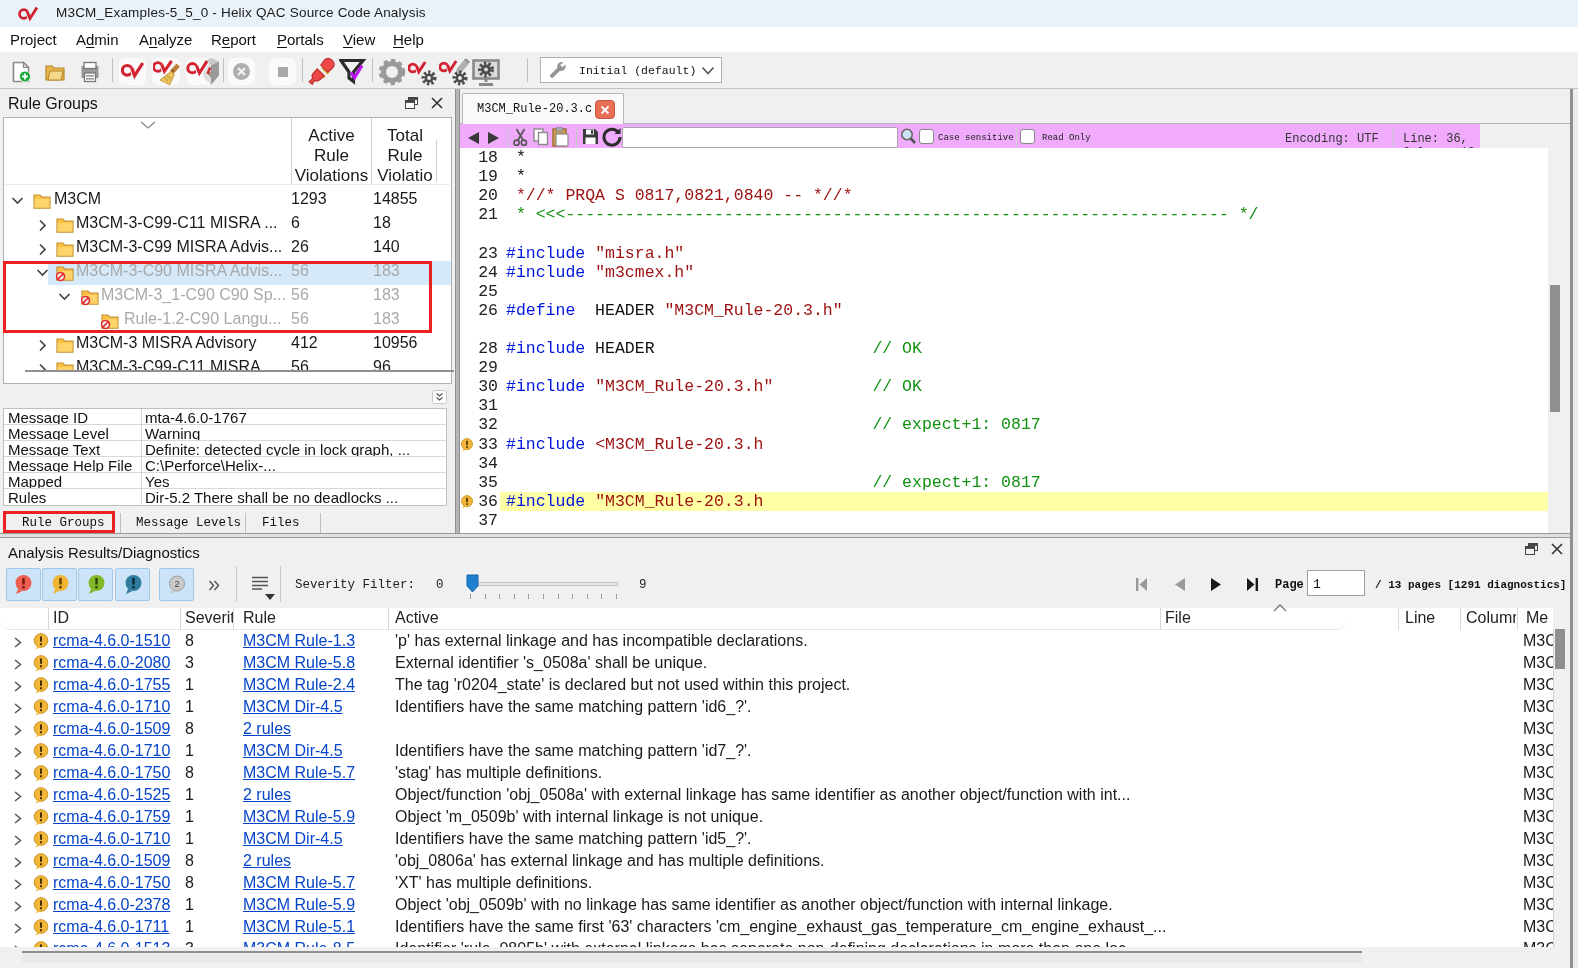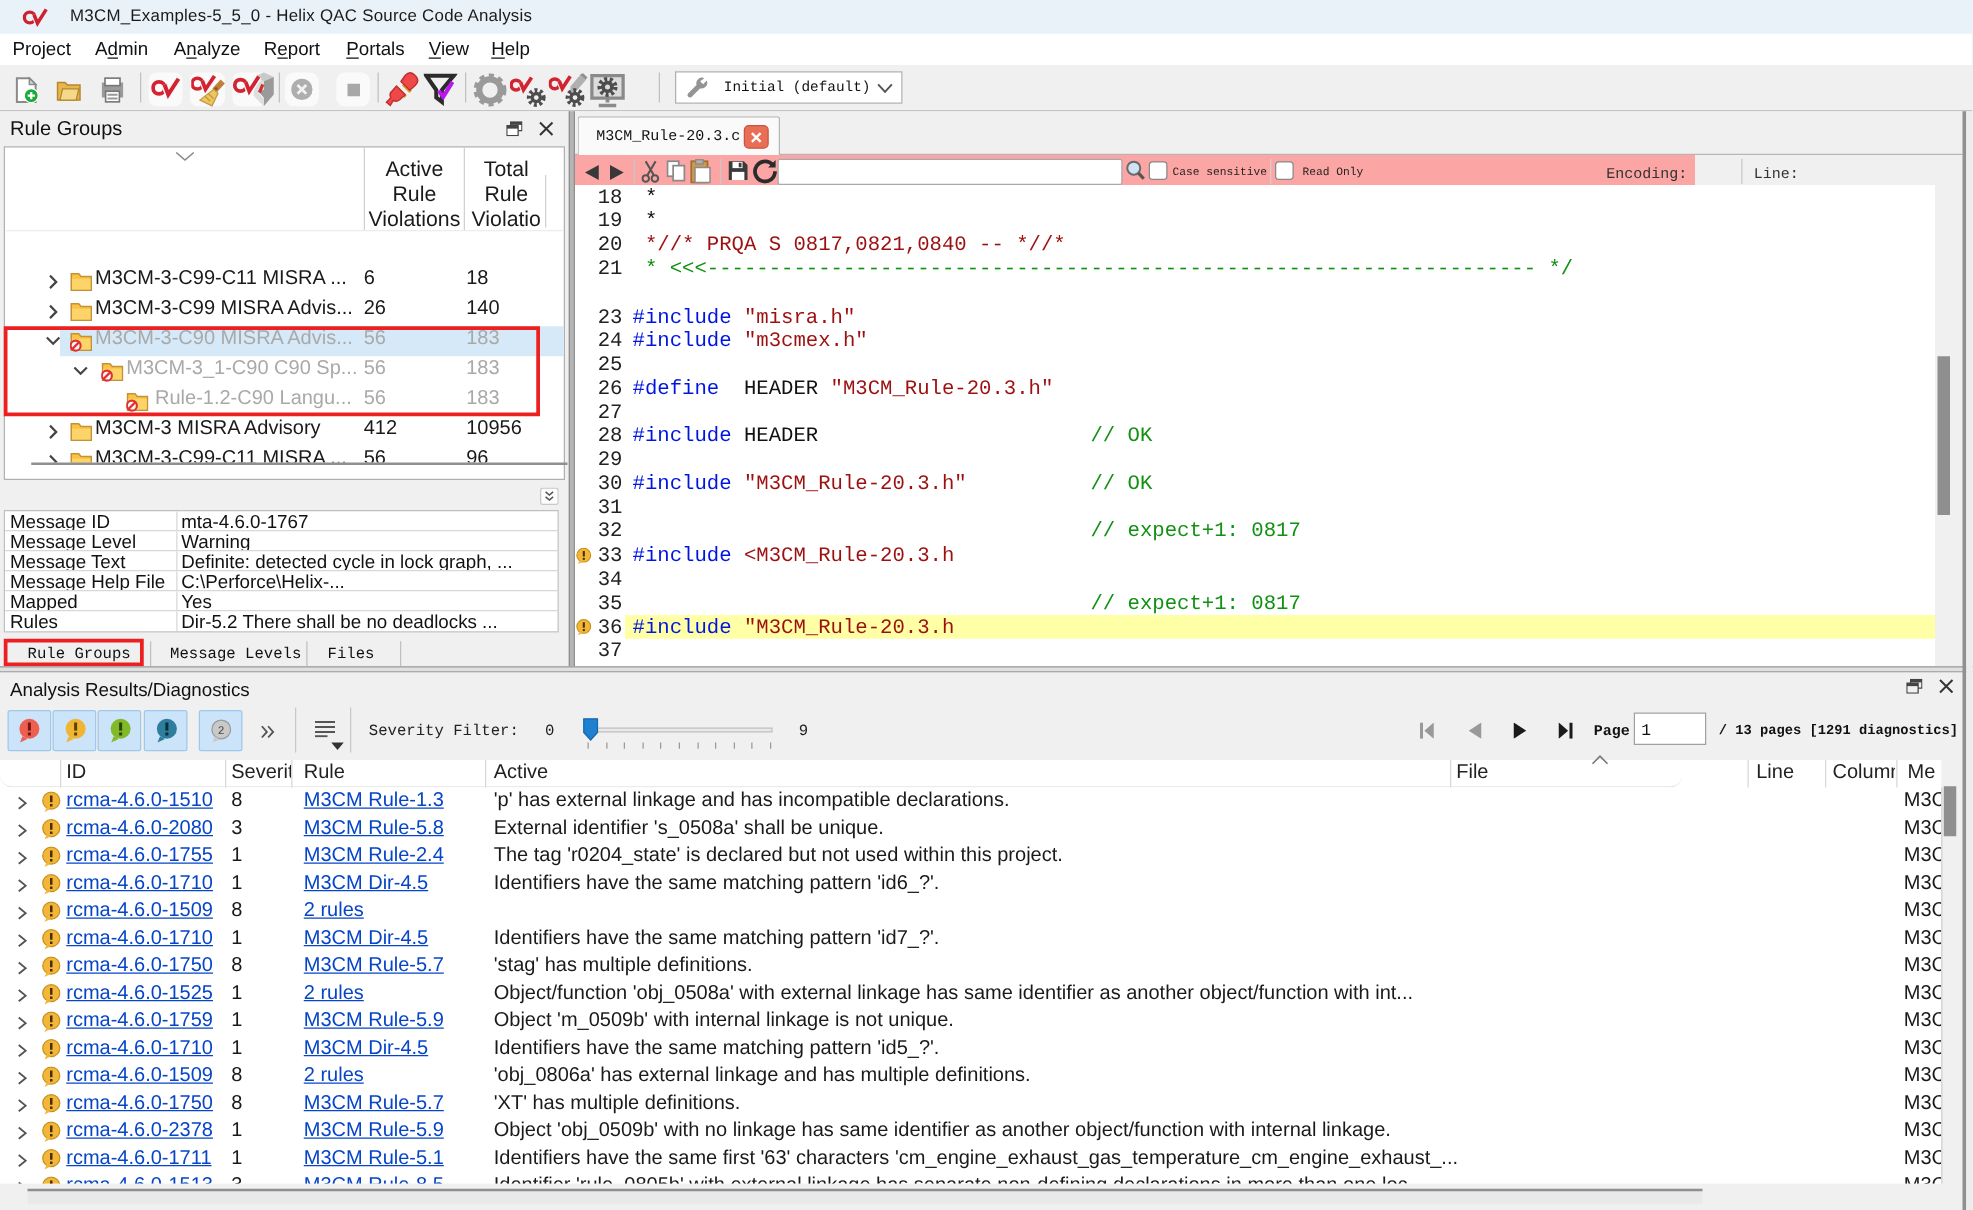--- a/index.html
+++ b/index.html
@@ -39,21 +39,21 @@
   .mrow .vline { position:absolute; left:137px; top:0; width:1px; height:16px; background:#d8d8d8; }
 
   .tabtxt { position:absolute; font-family:"Liberation Mono",monospace; font-size:12.5px; color:#111; top:516px; }
 
   #vsplit { left:455px; top:89px; width:5px; height:448px; background:#b5b5b5; border-left:1px solid #8f8f8f; border-right:1px solid #8f8f8f; }
 
   
   #editor { left:460px; top:89px; width:1110px; height:448px; background:#f0f0f0; }
   #edtabbar { position:absolute; left:0; top:4px; width:1110px; height:31px; border-bottom:1px solid #b6b6b6; }
   #edtab { position:absolute; left:2px; top:0; width:162px; height:31px; background:#fafafa; border:1px solid #b6b6b6; border-bottom:none; border-radius:2px 2px 0 0; }
-  #edtoolbar { position:absolute; left:0; top:35px; width:896px; height:27px; background:#fca5a5;padding-left:34px; }
+  #edtoolbar { position:absolute; left:0; top:35px; width:1020px; height:27px; background:#f0abfc;padding-left:34px; }
   #code { position:absolute; left:0; top:59px; width:1088px; height:385px; background:#fff; overflow:hidden;
           font-family:"Liberation Mono",monospace; font-size:16.5px; line-height:19.1px; white-space:pre; }
   .cl { position:absolute; left:0; width:1088px; height:19.3px; }
   .ln { position:absolute; left:0; width:38px; text-align:right; color:#222; }
   .ct { position:absolute; left:46px; color:#111; }
   .kw { color:#0016e0; } .str { color:#9c1010; } .com { color:#119111; } .prqa { color:#9c1010; }
 
   
   #bottompanel { left:0; top:538px; width:1578px; height:430px; background:#f0f0f0; }
   .bbtn { position:absolute; top:30px; width:35px; height:33px; background:#cbe4f9; border:1px solid #9fc8ea; border-radius:2px; }
@@ -233,20 +233,32 @@
 
   <div class="abs" style="left:287px;top:0;width:1px;height:66px;background:#d0d0d0"></div>
   <div class="abs" style="left:367px;top:0;width:1px;height:66px;background:#d0d0d0"></div>
   <div class="abs" style="left:432px;top:22px;width:1px;height:42px;background:#d0d0d0"></div>
   <div class="abs" style="left:1px;top:66px;width:445px;height:1px;background:#ececec"></div>
     <div class="abs" style="left:288px;top:8px;width:79px;text-align:center;font-size:17px;line-height:20px;color:#1a1a1a">Active Rule Violations</div>
   <div class="abs" style="left:370px;top:8px;width:62px;text-align:center;font-size:17px;line-height:20px;color:#1a1a1a">Total Rule Violatio</div>
 
   <div id="treerows" style="position:absolute;left:0;top:0;width:447px;height:252px;overflow:hidden">
 
+    <div class="trow" style="top:71px">
+      <svg class="abs" style="left:6px;top:8px" width="13" height="8" viewBox="0 0 13 8">
+          <path d="M1.5 1 L6.5 6 L11.5 1" fill="none" stroke="#444" stroke-width="1.7"></path>
+        </svg>
+      <svg class="abs" style="left:28px;top:4px" width="18" height="16" viewBox="0 0 18 16">
+          <path d="M1 2 h6 l1.8 2.2 h8.2 v11 h-16 z" fill="#fcc243" stroke="#c29336" stroke-width="1.2"></path>
+          <path d="M1.6 6 h14.8 v8.6 h-14.8 z" fill="#fdd469"></path>
+        </svg>
+      <span class="lbl" style="left:49px">M3CM</span>
+        <span class="num1">1293</span>
+        <span class="num2">14855</span>
+    </div>
 
     <div class="trow" style="top:95px">
       <svg class="abs" style="left:34px;top:6px" width="8" height="13" viewBox="0 0 8 13">
           <path d="M1 1.5 L6 6.5 L1 11.5" fill="none" stroke="#444" stroke-width="1.7"></path>
         </svg>
       <svg class="abs" style="left:51px;top:4px" width="18" height="16" viewBox="0 0 18 16">
           <path d="M1 2 h6 l1.8 2.2 h8.2 v11 h-16 z" fill="#fcc243" stroke="#c29336" stroke-width="1.2"></path>
           <path d="M1.6 6 h14.8 v8.6 h-14.8 z" fill="#fdd469"></path>
         </svg>
       <span class="lbl" style="left:71px">M3CM-3-C99-C11 MISRA ...</span>
@@ -446,21 +458,20 @@
   </div>
   <div id="code">
     <div class="cl" style="top:0px"><span class="ln">18</span><span class="ct"> *</span></div>
     <div class="cl" style="top:19.1px"><span class="ln">19</span><span class="ct"> *</span></div>
     <div class="cl" style="top:38.2px"><span class="ln">20</span><span class="ct"><span class="prqa"> *//* PRQA S 0817,0821,0840 -- *//*</span></span></div>
     <div class="cl" style="top:57.3px"><span class="ln">21</span><span class="ct"><span class="com"> * &lt;&lt;&lt;------------------------------------------------------------------- */</span></span></div>
     <div class="cl" style="top:95.5px"><span class="ln">23</span><span class="ct"><span class="kw">#include</span> <span class="str">"misra.h"</span></span></div>
     <div class="cl" style="top:114.6px"><span class="ln">24</span><span class="ct"><span class="kw">#include</span> <span class="str">"m3cmex.h"</span></span></div>
     <div class="cl" style="top:133.7px"><span class="ln">25</span></div>
     <div class="cl" style="top:152.8px"><span class="ln">26</span><span class="ct"><span class="kw">#define</span>  HEADER <span class="str">"M3CM_Rule-20.3.h"</span></span></div>
-    <div class="cl" style="top:171.9px"><span class="ln">27</span></div>
     <div class="cl" style="top:191px"><span class="ln">28</span><span class="ct"><span class="kw">#include</span> HEADER                      <span class="com">// OK</span></span></div>
     <div class="cl" style="top:210.1px"><span class="ln">29</span></div>
     <div class="cl" style="top:229.2px"><span class="ln">30</span><span class="ct"><span class="kw">#include</span> <span class="str">"M3CM_Rule-20.3.h"</span>          <span class="com">// OK</span></span></div>
     <div class="cl" style="top:248.3px"><span class="ln">31</span></div>
     <div class="cl" style="top:267.4px"><span class="ln">32</span><span class="ct">                                     <span class="com">// expect+1: 0817</span></span></div>
     <div class="cl" style="top:286.5px"><svg class="abs" style="left:0;top:3px" width="14" height="14" viewBox="0 0 16 16">
           <circle cx="8" cy="7" r="6.3" fill="#f2b73a" stroke="#c89018" stroke-width="1"></circle>
           <path d="M4.5 11.5 L2.5 15 L7 13.2 z" fill="#f2b73a"></path>
           <rect x="7.1" y="3.2" width="1.9" height="5" fill="#4a3000"></rect>
           <rect x="7.1" y="9.4" width="1.9" height="1.9" fill="#4a3000"></rect>

